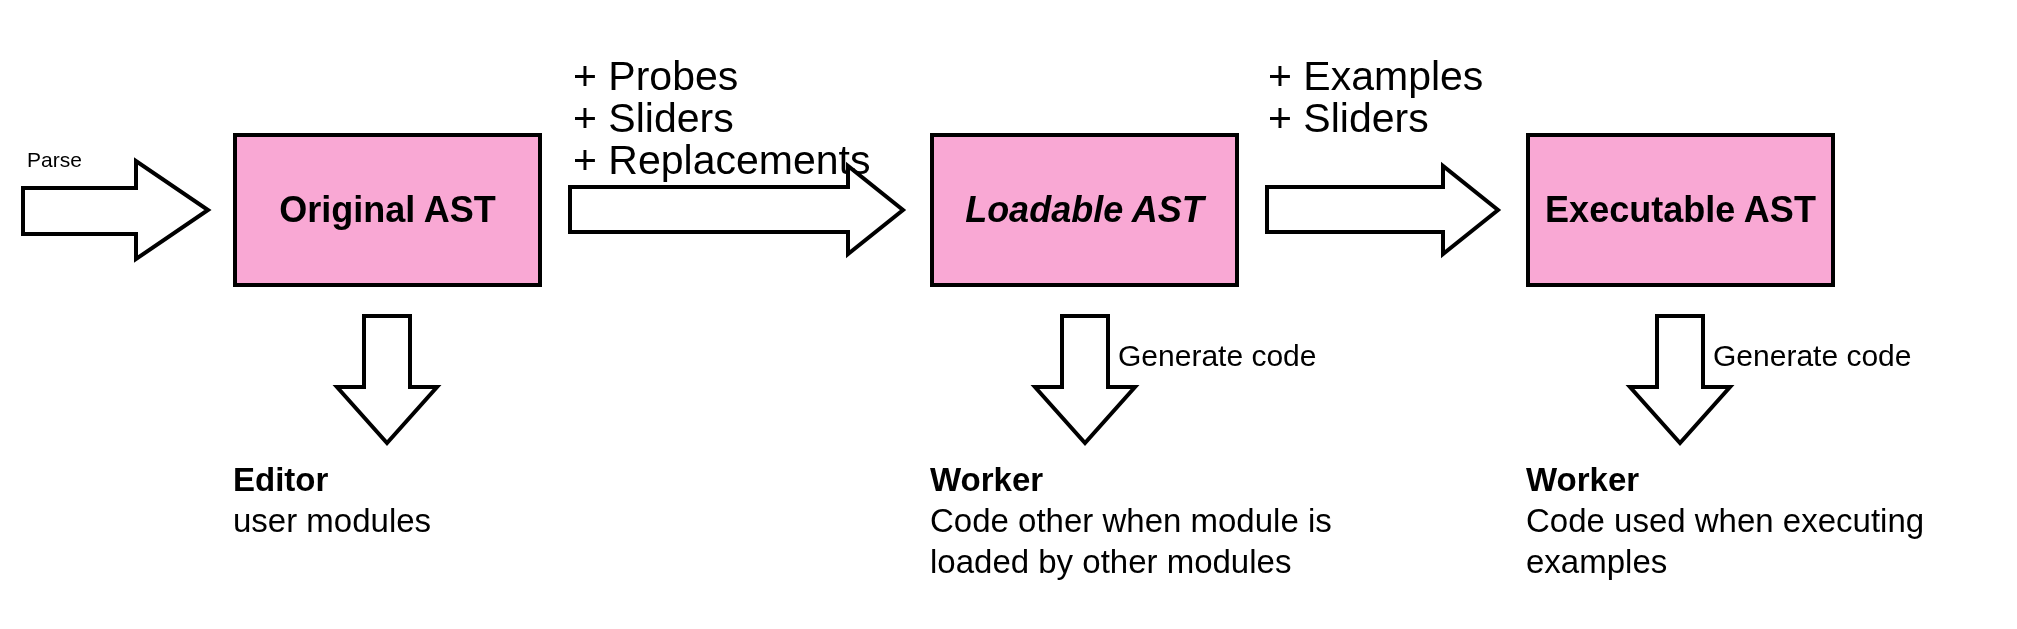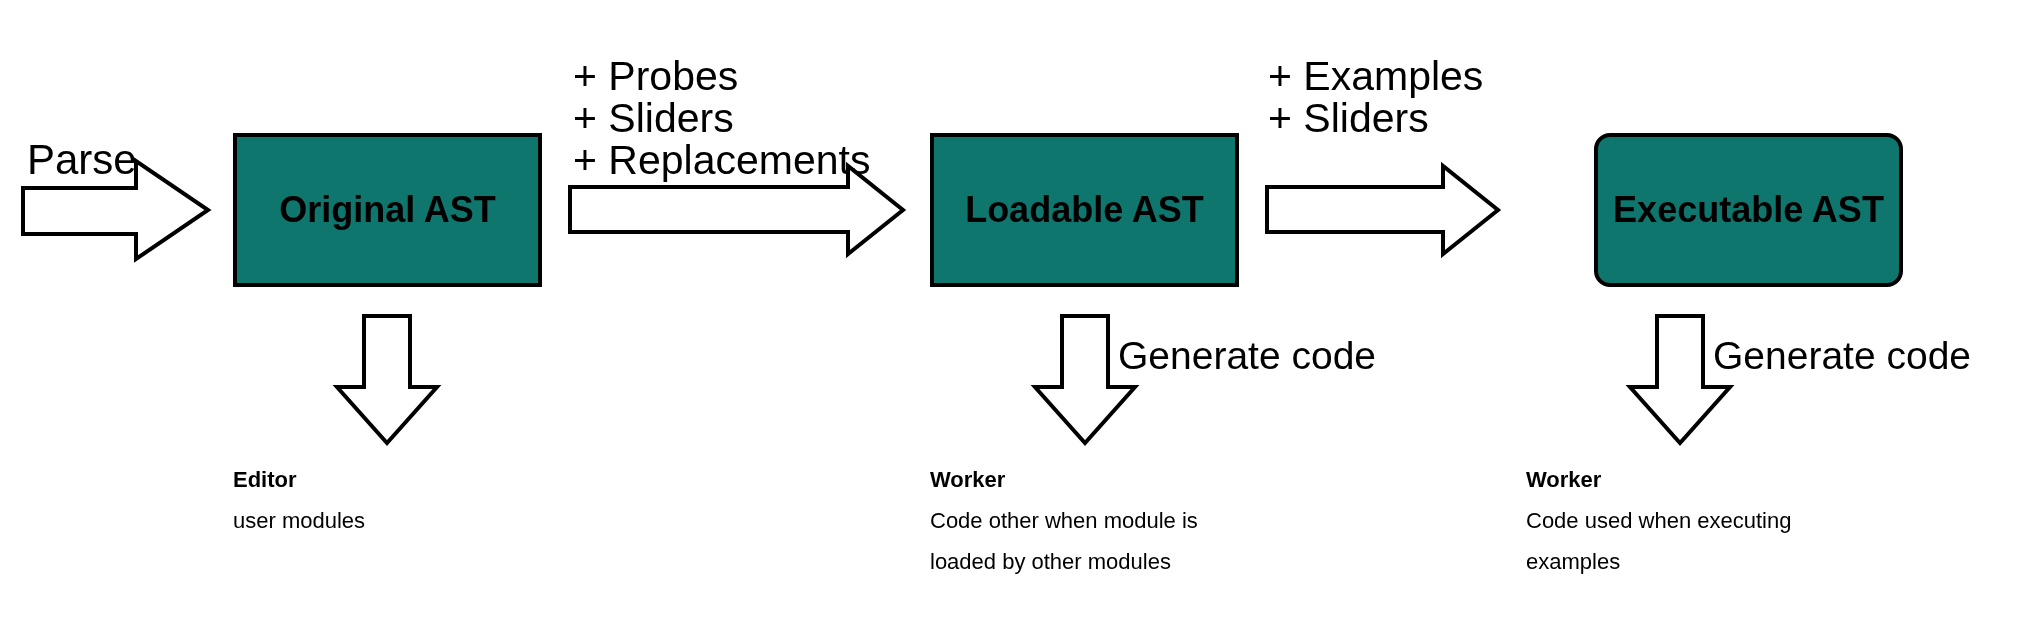--- a/index.html
+++ b/index.html
@@ -29,64 +29,64 @@
     stroke-width: 4;
     stroke-linejoin: miter;
   }
   .stage-box {
     position: absolute;
     top: 133px;
     width: 309px;
     height: 154px;
     box-sizing: border-box;
     border: 4px solid #000000;
-    background: #0f766e;
+    background: #f9a8d4;
     display: flex;
     align-items: center;
     justify-content: center;
     font-size: 36px;
     font-weight: bold;
     white-space: nowrap;
   }
   .box-original   { left: 233px; }
-  .box-loadable   { left: 930px; }
-  .box-executable { left: 1594px; border-radius: 16px; }
+  .box-loadable   { left: 930px; font-style: italic; }
+  .box-executable { left: 1526px; }
 
   .parse-label {
     position: absolute;
     left: 27px;
     top: 140px;
-    font-size: 42px;
+    font-size: 21px;
     line-height: 40px;
     white-space: nowrap;
   }
   .additions {
     position: absolute;
     top: 55px;
     font-size: 41px;
     line-height: 42px;
     white-space: nowrap;
   }
   .additions-loadable   { left: 573px; }
   .additions-executable { left: 1268px; }
 
   .gen-label {
     position: absolute;
     top: 336px;
-    font-size: 39px;
+    font-size: 30px;
     line-height: 40px;
     white-space: nowrap;
   }
   .gen-label-loadable   { left: 1118px; }
   .gen-label-executable { left: 1713px; }
 
   .target-block {
     position: absolute;
     top: 459px;
-    font-size: 22px;
+    font-size: 33px;
     line-height: 41px;
     white-space: nowrap;
   }
   .target-editor    { left: 233px; }
   .target-worker-1  { left: 930px; }
   .target-worker-2  { left: 1526px; }
   .target-title { font-weight: bold; }
 </style>
 </head>
 <body>

